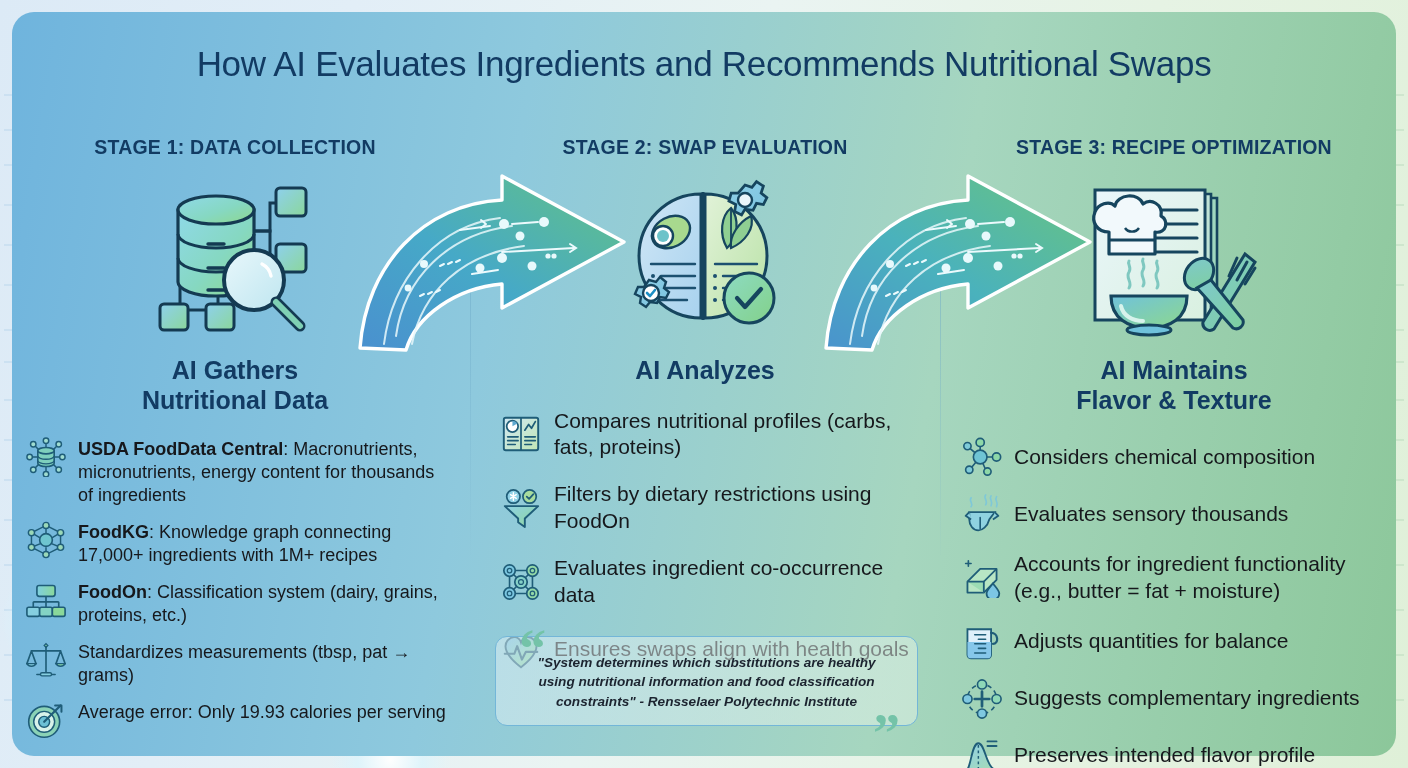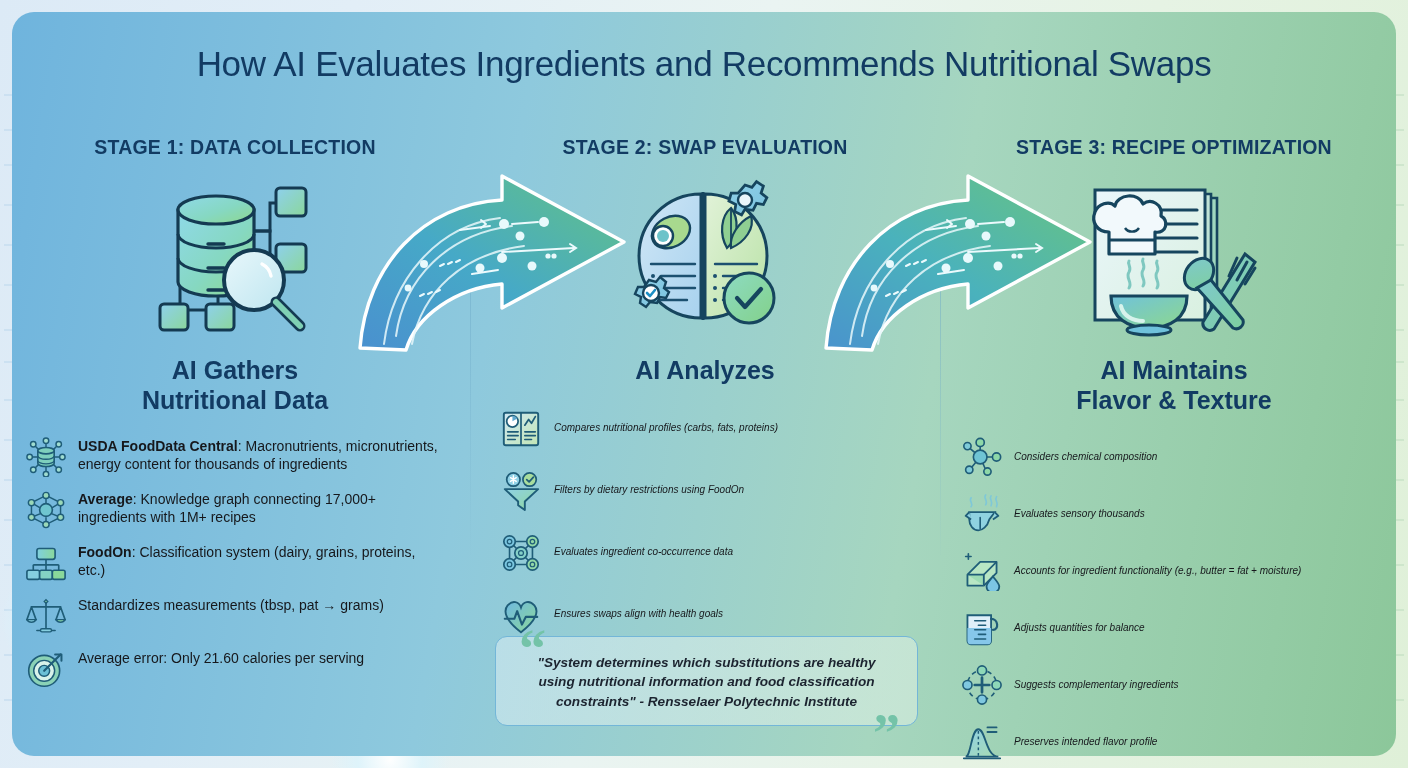--- a/index.html
+++ b/index.html
@@ -68,23 +68,23 @@
   .bullets { margin-top:22px; padding:0 24px 0 26px; }
   .col.c2 .bullets { padding-left:30px; }
   .col.c3 .bullets { padding-left:22px; }
 
   .bullet { display:flex; align-items:flex-start; gap:12px; margin-bottom:13px; }
   .col.c2 .bullet { margin-bottom:20px; align-items:center; }
   .col.c3 .bullet { margin-bottom:17px; align-items:center; }
   .bullet-ico { flex:0 0 auto; width:40px; height:40px; }
   .col.c2 .bullet-ico { width:42px; height:42px; }
   .bullet-txt {
-    font-size:14px; color:#16181c; line-height:1.28; padding-top:1px;
-  }
-  .col.c2 .bullet-txt, .col.c3 .bullet-txt { font-size:10px; padding-top:0;font-style:italic; }
+    font-size:18px; color:#16181c; line-height:1.28; padding-top:1px;
+  }
+  .col.c2 .bullet-txt, .col.c3 .bullet-txt { font-size:21px; padding-top:0; }
   .bullet-txt b { font-weight:bold; }
 
   
   .quote-wrap { position:absolute; left:25px; right:22px; top:508px; }
   .quote-box {
     border:1.6px solid #73b6d8; border-radius:12px;
     padding:16px 30px 14px 30px;
     font-size:13.6px; font-style:italic; font-weight:bold;
     color:#1c2430; text-align:center; line-height:1.42;
     background:linear-gradient(120deg,rgba(226,241,246,.5),rgba(228,243,232,.5));
@@ -421,21 +421,21 @@
             <g fill="#9ad8b8" stroke="#1f5d78" stroke-width="1.6">
               <circle cx="22" cy="6" r="3.4"></circle>
                 <circle cx="38" cy="14" r="3.4"></circle>
                 <circle cx="38" cy="30" r="3.4"></circle>
               <circle cx="22" cy="38" r="3.4"></circle>
                 <circle cx="6" cy="30" r="3.4"></circle>
                 <circle cx="6" cy="14" r="3.4"></circle>
             </g>
           </svg>
           <div class="bullet-txt">
-            <b>Average</b><span>: Knowledge graph connecting 17,000+ ingredients with 1M+ recipes</span>
+            <b>FoodKG</b><span>: Knowledge graph connecting 17,000+ ingredients with 1M+ recipes</span>
           </div>
         </div>
 
         <div class="bullet">
           <svg class="bullet-ico" viewBox="0 0 44 44">
             <defs>
                 <linearGradient id="hg" x1="0" y1="0" x2="1" y2="0">
               <stop offset="0%" stop-color="#7fd0e0"></stop>
                   <stop offset="100%" stop-color="#8ad89a"></stop>
                 </linearGradient>
@@ -470,21 +470,21 @@
         </div>
 
         <div class="bullet">
           <svg class="bullet-ico" viewBox="0 0 44 44">
             <circle cx="20" cy="24" r="17" fill="#8ad2b6" stroke="#1f5d78" stroke-width="1.8"></circle>
             <circle cx="20" cy="24" r="11.5" fill="#d8f2ea" stroke="#1f5d78" stroke-width="1.6"></circle>
             <circle cx="20" cy="24" r="6" fill="#6cc0d6" stroke="#1f5d78" stroke-width="1.6"></circle>
             <path d="M20 24 L38 6" stroke="#1f5d78" stroke-width="2.4" stroke-linecap="round"></path>
             <path d="M32 6 h7 v7" fill="none" stroke="#1f5d78" stroke-width="2.2" stroke-linecap="round" stroke-linejoin="round"></path>
           </svg>
-          <div class="bullet-txt">Average error: Only 21.60 calories per serving</div>
+          <div class="bullet-txt">Average error: Only 19.93 calories per serving</div>
         </div>
       </div>
     </div>
 
     <div class="col c2">
       <div class="stage-label">STAGE 2: SWAP EVALUATION</div>
 
       <div class="hero">
         <svg width="180" height="165" viewBox="0 0 180 165">
           <defs>

